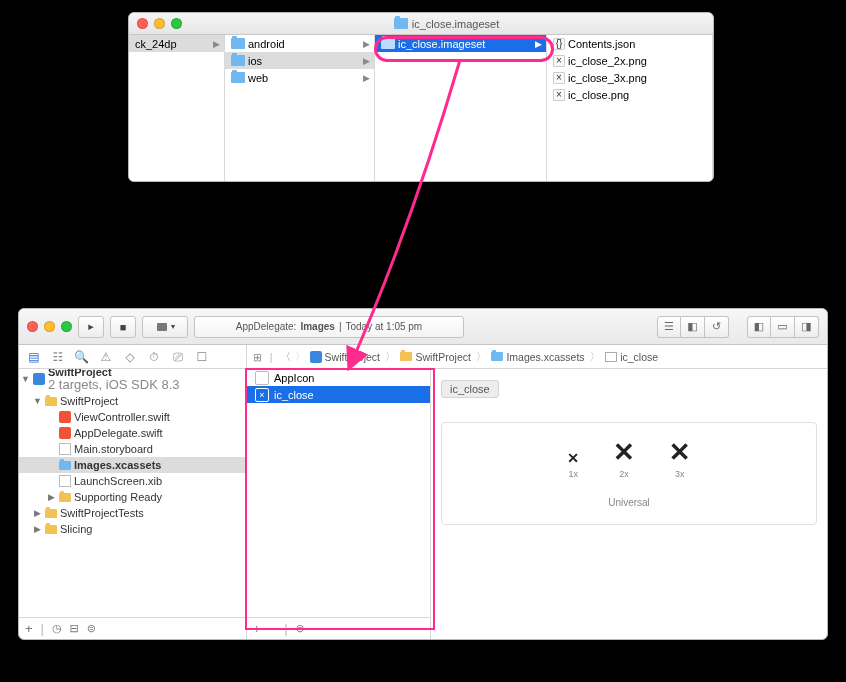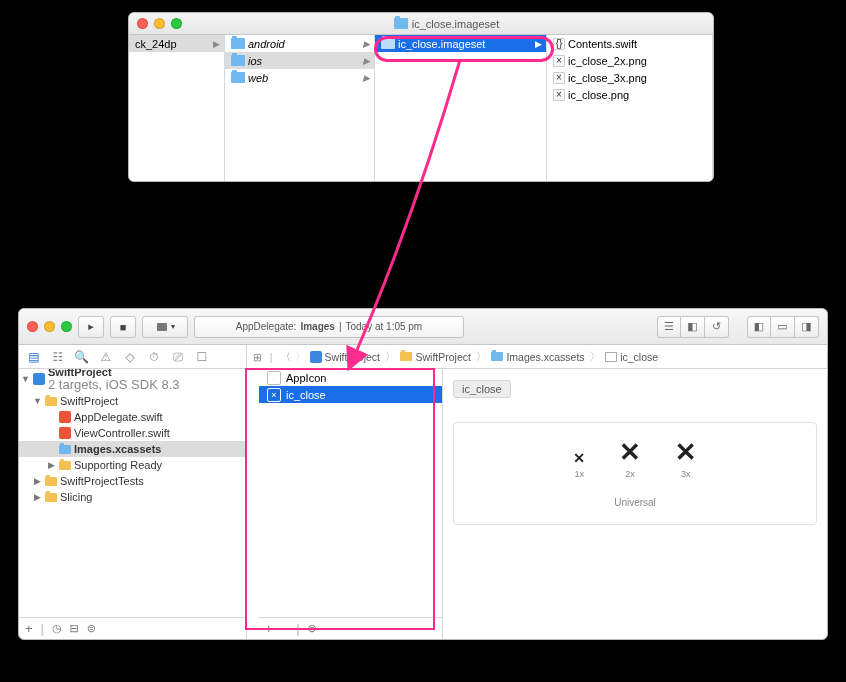--- a/index.html
+++ b/index.html
@@ -20,21 +20,21 @@
   .traffic { display: flex; gap: 6px; }
   .dot { width: 11px; height: 11px; border-radius: 50%; border: 0.5px solid rgba(0,0,0,.15); }
   .dot.red { background:#ff5f57; } .dot.yellow{background:#febc2e;} .dot.green{background:#28c840;}
   .titlebar .title-wrap { flex: 1; display: flex; justify-content: center; align-items: center; gap: 4px; }
   .folder-icon-sm { width: 14px; height: 11px; background:#6fb8f0; border-radius:1px; position:relative; }
   .folder-icon-sm::before{content:"";position:absolute;top:-2px;left:1px;width:5px;height:3px;background:#6fb8f0;border-radius:1px 1px 0 0;}
 
   .finder-body { flex:1; display:flex; background:#fff; }
   .finder-col { border-right:1px solid #d9d9d9; font-size:11px; overflow:hidden; }
   .col0 { width: 96px; background:#fff; }
-  .col1 { width: 150px; font-style: italic; }
+  .col1 { width: 150px; }
   .col2 { width: 172px; }
   .col3 { flex:1; }
   .f-row { height:17px; display:flex; align-items:center; padding:0 4px 0 6px; gap:3px; position:relative; }
   .f-row .chev { margin-left:auto; color:#888; font-size:9px; }
   .f-row.sel { background:#dcdcdc; }
   .f-row.hl  { background:#1a6fe8; color:#fff; }
   .f-row.hl .folder-icon-sm { background:#bcdcff; }
   .f-row.hl .folder-icon-sm::before { background:#bcdcff; }
   .f-row.hl .chev { color:#fff; }
   .file-x { width:12px;height:12px;display:flex;align-items:center;justify-content:center;font-size:10px;color:#333;border:1px solid #ccc;border-radius:1px;background:#fafafa;}
@@ -90,21 +90,21 @@
   .tree-row.sel-gray{background:#dcdcdc;}
   .tree-row .sub{font-size:13px;color:#888;}
   .indent-0{padding-left:2px;} .indent-1{padding-left:14px;} .indent-2{padding-left:28px;}
   .swift-ico{width:12px;height:12px;background:#f05138;border-radius:2px;display:inline-block;}
   .sb-ico{width:12px;height:12px;background:#fff;border:1px solid #bbb;display:inline-block;}
   .xib-ico{width:12px;height:12px;background:#fff;border:1px solid #bbb;display:inline-block;}
 
   .nav-footer, .assets-footer {
     height:22px;border-top:1px solid #d6d6d6;display:flex;align-items:center;padding:0 6px;gap:8px;color:#777;font-size:13px;
   }
-  .assets-area{flex:1;display:flex;padding-left:12px;}
+  .assets-area{flex:1;display:flex;}
   .assets-list{width:184px;border-right:1px solid #d6d6d6;display:flex;flex-direction:column;position:relative;}
   .assets-items{flex:1;font-size:11px;}
   .asset-row{height:17px;display:flex;align-items:center;gap:5px;padding:0 8px;}
   .asset-row.hl{background:#1a6fe8;color:#fff;}
   .icon-box{width:14px;height:14px;border:1px solid #bbb;border-radius:2px;background:#fff;display:inline-flex;align-items:center;justify-content:center;font-size:9px;color:#555;}
   .asset-row.hl .icon-box{border-color:#fff;color:#fff;background:transparent;}
 
   .assets-preview{flex:1;display:flex;flex-direction:column;}
   .preview-body{flex:1;padding:10px;}
   .preview-label{display:inline-block;background:#ededed;border:1px solid #d4d4d4;border-radius:3px;padding:2px 8px;font-size:11px;color:#555;}
@@ -159,21 +159,21 @@
     <div class="finder-col col2">
       <div class="f-row hl">
         <span class="folder-icon-sm"></span>
         <span>ic_close.imageset</span>
         <span class="chev">▶</span>
       </div>
     </div>
     <div class="finder-col col3">
       <div class="f-row">
         <span class="file-x">{}</span>
-        <span>Contents.swift</span>
+        <span>Contents.json</span>
       </div>
       <div class="f-row">
         <span class="file-x">×</span>
         <span>ic_close_2x.png</span>
       </div>
       <div class="f-row">
         <span class="file-x">×</span>
         <span>ic_close_3x.png</span>
       </div>
       <div class="f-row">
@@ -276,31 +276,41 @@
         </div>
         <div style="height:6px;"></div>
         <div class="tree-row indent-1">
           <span class="tw">▼</span>
             <span class="mini-folder yellow"></span>
           <span>SwiftProject</span>
         </div>
         <div class="tree-row indent-2">
           <span class="tw"></span>
             <span class="swift-ico"></span>
+          <span>ViewController.swift</span>
+        </div>
+        <div class="tree-row indent-2">
+          <span class="tw"></span>
+            <span class="swift-ico"></span>
           <span>AppDelegate.swift</span>
         </div>
         <div class="tree-row indent-2">
           <span class="tw"></span>
-            <span class="swift-ico"></span>
-          <span>ViewController.swift</span>
+            <span class="sb-ico"></span>
+          <span>Main.storyboard</span>
         </div>
         <div class="tree-row indent-2 sel-gray">
           <span class="tw"></span>
             <span class="mini-folder"></span>
           <b>Images.xcassets</b>
+        </div>
+        <div class="tree-row indent-2">
+          <span class="tw"></span>
+            <span class="xib-ico"></span>
+          <span>LaunchScreen.xib</span>
         </div>
         <div class="tree-row indent-2">
           <span class="tw">▶</span>
             <span class="mini-folder yellow"></span>
           <span>Supporting Ready</span>
         </div>
         <div class="tree-row indent-1">
           <span class="tw">▶</span>
             <span class="mini-folder yellow"></span>
           <span>SwiftProjectTests</span>

